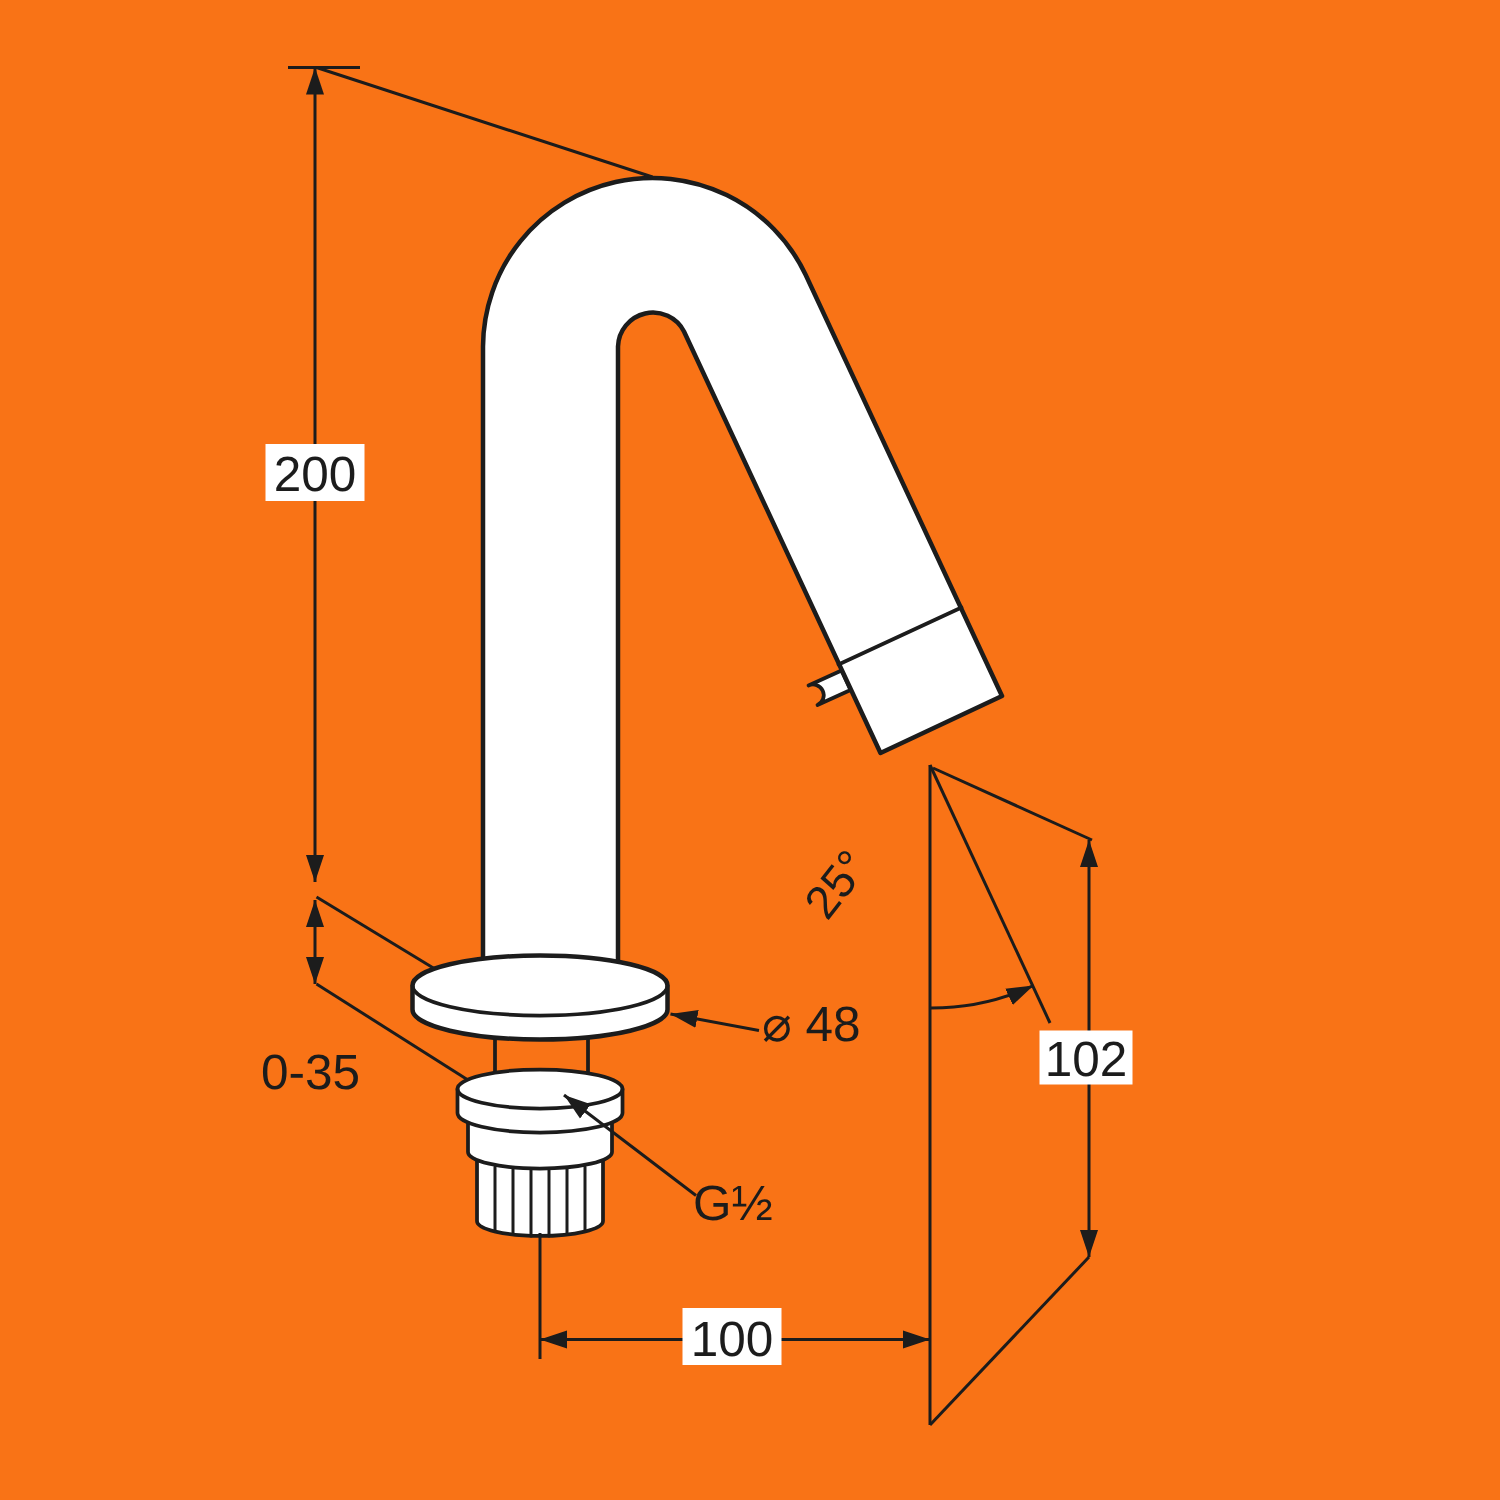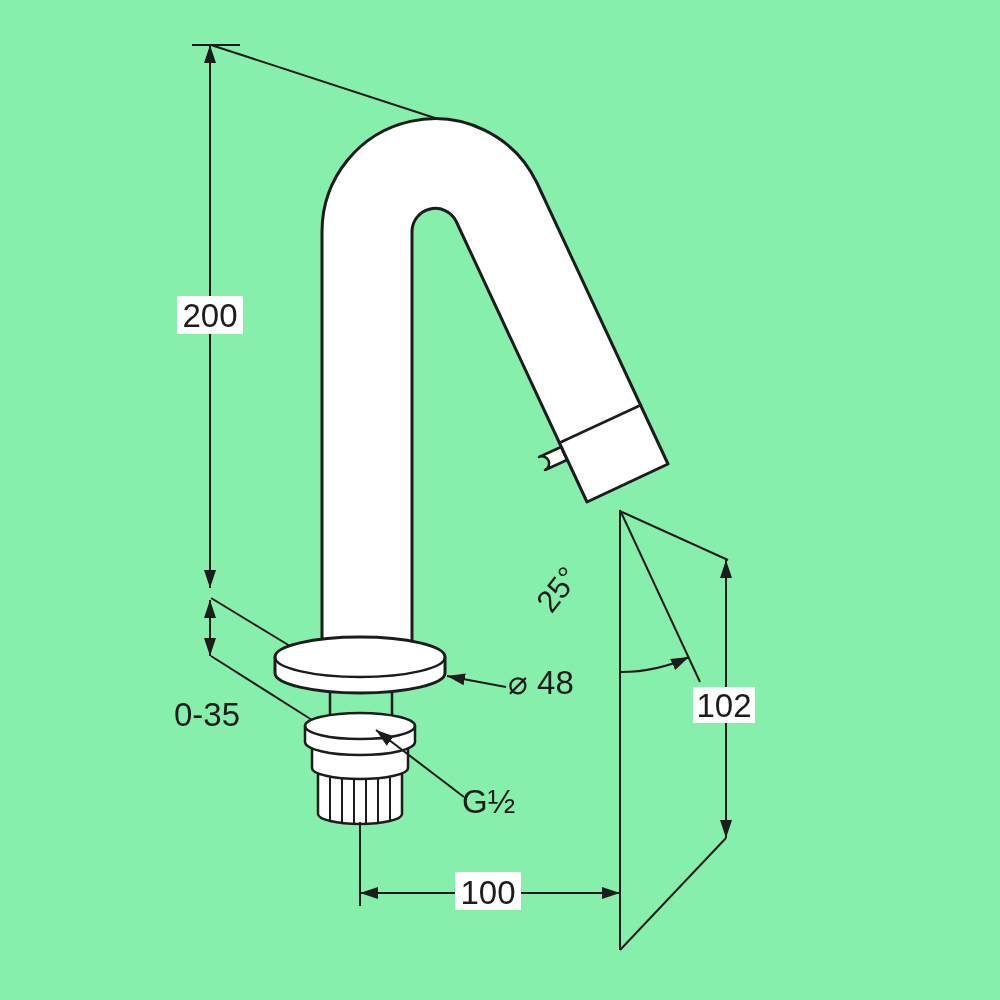--- a/index.html
+++ b/index.html
@@ -4,21 +4,21 @@
 <style>
   html, body {
     margin: 0;
     padding: 0;
     background: #ffffff;
   }
   .page {
     position: relative;
     width: 1000px;
     height: 1000px;
-    background: #86efac;
+    background: #f97316;
     overflow: hidden;
     font-family: "Liberation Sans", "DejaVu Sans", sans-serif;
   }
   svg {
     display: block;
   }
   .dim-text {
     font-family: "Liberation Sans", "DejaVu Sans", sans-serif;
     font-size: 33px;
     fill: #1c1c1c;

